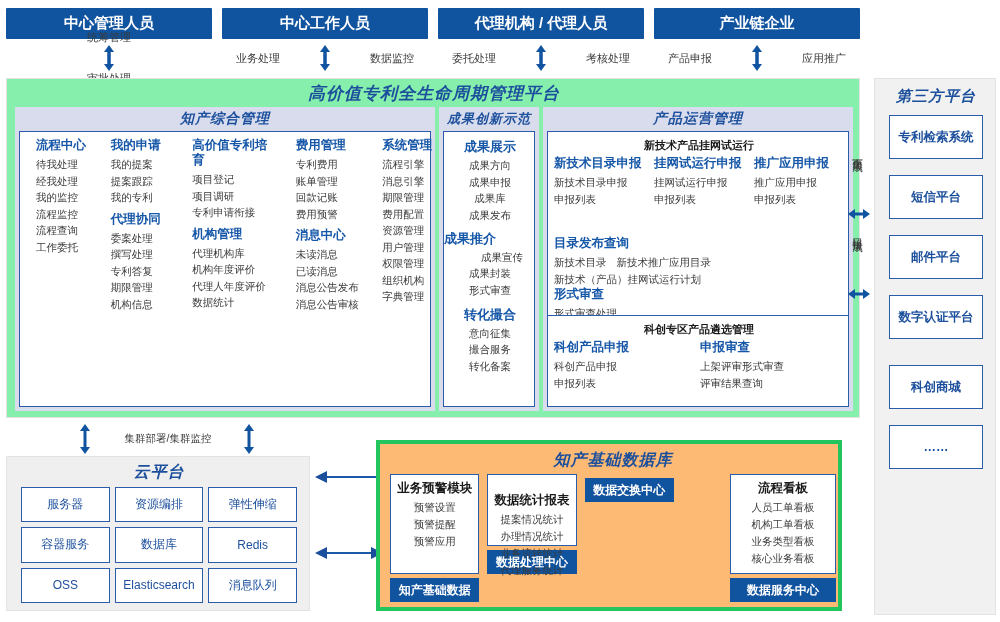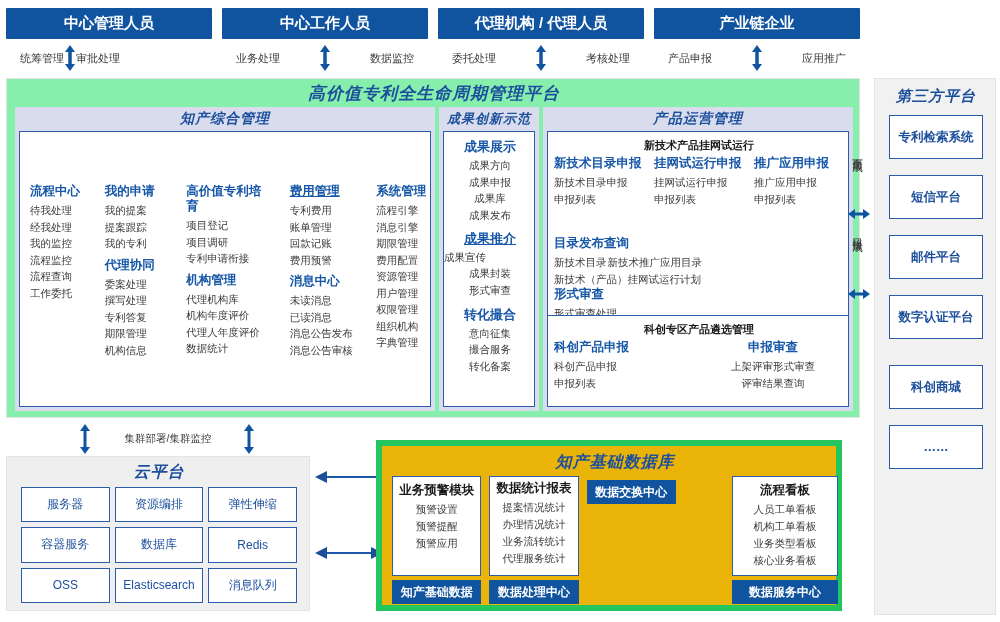--- a/index.html
+++ b/index.html
@@ -53,40 +53,40 @@
 
   
   .cloud-panel{background:#efefef;border:1px solid #e3e3e3;}
   .cloud-title{font-size:16px;font-weight:bold;color:#1c4f9c;font-style:italic;letter-spacing:1px;}
   .cloud-cell{
     background:#ffffff;border:1.4px solid #2a5caa;font-size:12px;color:#1c4f9c;
   }
   .mid-label{font-size:10.5px;color:#3b3b3b;}
 
   
-  .db-panel{background:#eab308;border:6px solid #22c55e;}
+  .db-panel{background:#fdba74;border:4px solid #22c55e;}
   .db-title{font-size:16px;font-weight:bold;color:#1c4f9c;font-style:italic;letter-spacing:1px;}
   .db-col{background:#ffffff;border:1.4px solid #2a5caa;}
   .db-col-h{font-size:12.5px;font-weight:bold;color:#1a1a1a;text-align:center;}
   .db-itm{font-size:10.5px;color:#3b3b3b;line-height:17px;text-align:center;}
   .db-foot{
     background:#10539f;color:#ffffff;font-size:12px;font-weight:bold;
   }
   svg{display:block;overflow:visible;}
 </style>
 </head>
 <body>
 
 <div class="page">
 
   <div id="role-bar">
       <div class="abs role-box ctr" style="left:6px;top:8px;width:206px;height:31px;">
         <span>中心管理人员</span>
       </div>
-      <div class="abs" style="left:6px;top:44px;width:206px;height:28px;display:flex;align-items:center;justify-content:flex-start;padding:0 14px;box-sizing:border-box;">
+      <div class="abs" style="left:6px;top:44px;width:206px;height:28px;display:flex;align-items:center;justify-content:center;padding:0 14px;box-sizing:border-box;flex-direction:column;">
         <span class="role-sub">统筹管理</span>
         <div style="width:12px;height:26px;">
           <svg width="12" height="26" viewBox="0 0 12 26">
             <line x1="6" y1="4" x2="6" y2="22" stroke="#10539f" stroke-width="3.5"></line>
             <polygon points="6,0 1,7 11,7" fill="#10539f"></polygon>
             <polygon points="6,26 1,19 11,19" fill="#10539f"></polygon>
           </svg>
         </div>
         <span class="role-sub">审批处理</span>
       </div>
@@ -134,21 +134,21 @@
       </div>
     </div>
 
   <div class="abs platform" style="left:6px;top:78px;width:854px;height:340px;">
 
     <div class="abs ctr platform-title" style="left:0;top:3px;width:854px;height:22px;">高价值专利全生命周期管理平台</div>
 
     <div class="abs zone" style="left:8px;top:28px;width:420px;height:304px;">
       <div class="abs ctr zone-title" style="left:0;top:2px;width:420px;height:20px;">知产综合管理</div>
       <div class="abs inner-card" style="left:4px;top:24px;width:412px;height:276px;">
-        <div id="zhichan-cols" class="abs" style="left:10px;top:6px;width:400px;height:264px;display:flex;gap:16px;margin-top:46px;">
+        <div id="zhichan-cols" class="abs" style="left:16px;top:6px;width:400px;height:264px;display:flex;gap:16px;">
             <div style="width:70px;">
               <div class="grp-h" style="margin-top:0;margin-bottom:3px;">流程中心</div>
               <div class="itm">待我处理</div>
               <div class="itm">经我处理</div>
               <div class="itm">我的监控</div>
               <div class="itm">流程监控</div>
               <div class="itm">流程查询</div>
               <div class="itm">工作委托</div>
             </div>
             <div style="width:78px;">
@@ -168,21 +168,21 @@
               <div class="itm">项目登记</div>
               <div class="itm">项目调研</div>
               <div class="itm">专利申请衔接</div>
               <div class="grp-h" style="margin-top:6px;margin-bottom:3px;">机构管理</div>
               <div class="itm">代理机构库</div>
               <div class="itm">机构年度评价</div>
               <div class="itm">代理人年度评价</div>
               <div class="itm">数据统计</div>
             </div>
             <div style="width:84px;">
-              <div class="grp-h" style="margin-top:0;margin-bottom:3px;text-decoration:underline;">费用管理</div>
+              <div class="grp-h" style="margin-top:0;margin-bottom:3px;">费用管理</div>
               <div class="itm">专利费用</div>
               <div class="itm">账单管理</div>
               <div class="itm">回款记账</div>
               <div class="itm">费用预警</div>
               <div class="grp-h" style="margin-top:6px;margin-bottom:3px;">消息中心</div>
               <div class="itm">未读消息</div>
               <div class="itm">已读消息</div>
               <div class="itm">消息公告发布</div>
               <div class="itm">消息公告审核</div>
             </div>
@@ -204,22 +204,22 @@
 
     <div class="abs zone" style="left:432px;top:28px;width:100px;height:304px;">
       <div class="abs ctr zone-title" style="left:0;top:2px;width:100px;height:20px;font-size:13px;">成果创新示范</div>
       <div class="abs inner-card" style="left:4px;top:24px;width:92px;height:276px;">
         <div id="chengguo-groups" class="abs" style="left:0;top:5px;width:92px;">
             <div class="grp-h" style="text-align:center;font-size:13px;margin-top:2px;margin-bottom:3px;">成果展示</div>
             <div class="itm" style="text-align:center;">成果方向</div>
             <div class="itm" style="text-align:center;">成果申报</div>
             <div class="itm" style="text-align:center;">成果库</div>
             <div class="itm" style="text-align:center;">成果发布</div>
-            <div class="grp-h" style="text-align:center;font-size:13px;margin-top:8px;margin-bottom:3px;text-decoration:underline;">成果推介</div>
-            <div class="itm" style="text-align:left;">成果宣传</div>
+            <div class="grp-h" style="text-align:left;font-size:13px;margin-top:8px;margin-bottom:3px;">成果推介</div>
+            <div class="itm" style="text-align:center;padding-left:24px;">成果宣传</div>
             <div class="itm" style="text-align:center;font-family:Liberation Serif, serif;">成果封装</div>
             <div class="itm" style="text-align:center;">形式审查</div>
             <div class="grp-h" style="text-align:center;font-size:13px;margin-top:8px;margin-bottom:3px;">转化撮合</div>
             <div class="itm" style="text-align:center;">意向征集</div>
             <div class="itm" style="text-align:center;">撮合服务</div>
             <div class="itm" style="text-align:center;">转化备案</div>
           </div>
       </div>
     </div>
 
@@ -241,21 +241,21 @@
             </div>
             <div style="width:92px;">
               <div class="grp-h" style="margin-bottom:3px;">推广应用申报</div>
               <div class="itm">推广应用申报</div>
               <div class="itm">申报列表</div>
             </div>
           </div>
         <div id="chanpin-r2" class="abs" style="left:6px;top:104px;width:292px;display:flex;flex-direction:column;">
             <div style="width:200px;">
               <div class="grp-h" style="margin-bottom:3px;">目录发布查询</div>
-              <div style="display:flex;gap:1px;">
+              <div style="display:flex;gap:10px;">
                 <div class="itm">新技术目录</div>
                 <div class="itm">新技术推广应用目录</div>
               </div>
               <div class="itm">新技术（产品）挂网试运行计划</div>
             </div>
             <div style="width:92px;">
               <div class="grp-h" style="margin-bottom:3px;">形式审查</div>
               <div class="itm">形式审查处理</div>
               <div class="itm">审查结果查看</div>
             </div>
@@ -263,21 +263,21 @@
       </div>
 
       <div class="abs inner-card" style="left:4px;top:208px;width:302px;height:92px;">
         <div class="abs card-cap" style="left:0;top:6px;width:302px;">科创专区产品遴选管理</div>
         <div id="chanpin-c2" class="abs" style="left:6px;top:24px;width:292px;display:flex;">
             <div style="width:150px;">
               <div class="grp-h" style="margin-bottom:3px;">科创产品申报</div>
               <div class="itm">科创产品申报</div>
               <div class="itm">申报列表</div>
             </div>
-            <div style="width:150px;text-align:center;">
+            <div style="width:150px;">
               <div class="grp-h" style="margin-bottom:3px;">申报审查</div>
               <div class="itm">上架评审形式审查</div>
               <div class="itm">评审结果查询</div>
             </div>
           </div>
       </div>
     </div>
   </div>
 
   <div class="abs" style="left:848px;top:150px;width:22px;height:200px;">
@@ -365,21 +365,21 @@
         <div style="width:106px;">
           <div class="db-col" style="height:100px;padding-top:5px;box-sizing:border-box;">
             <div class="db-col-h" style="margin-bottom:2px;">业务预警模块</div>
             <div class="db-itm">预警设置</div>
             <div class="db-itm">预警提醒</div>
             <div class="db-itm">预警应用</div>
           </div>
           <div class="db-foot ctr" style="height:24px;margin-top:4px;">知产基础数据</div>
         </div>
         <div style="width:106px;">
-          <div class="db-col" style="height:100px;padding-top:3px;box-sizing:border-box;">
+          <div class="db-col" style="height:72px;padding-top:17px;box-sizing:border-box;">
             <div class="db-col-h" style="margin-bottom:2px;">数据统计报表</div>
             <div class="db-itm">提案情况统计</div>
             <div class="db-itm">办理情况统计</div>
             <div class="db-itm">业务流转统计</div>
             <div class="db-itm">代理服务统计</div>
           </div>
           <div class="db-foot ctr" style="height:24px;margin-top:4px;">数据处理中心</div>
         </div>
         <div style="width:106px;">
           <div class="db-foot ctr" style="height:24px;margin-top:4px;">数据交换中心</div>

